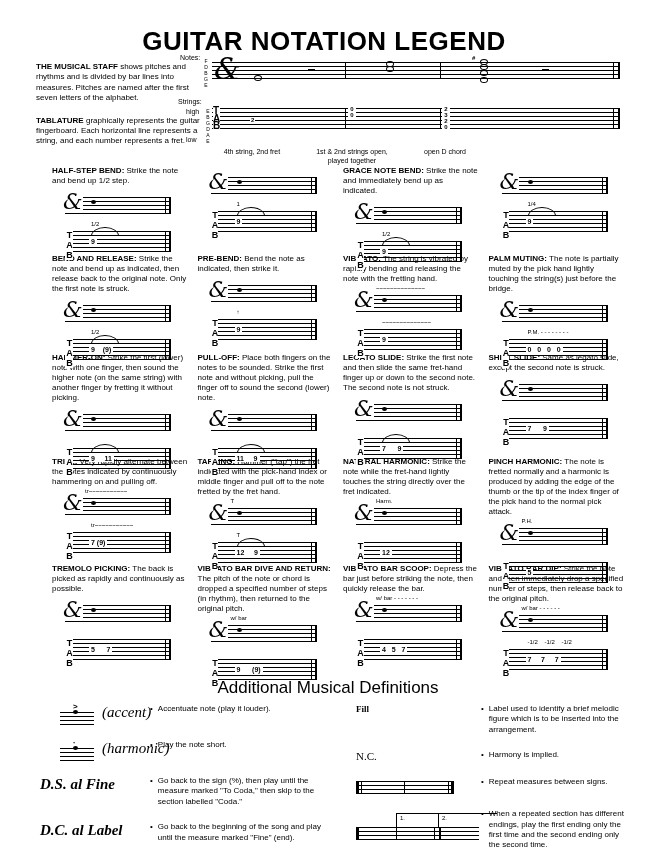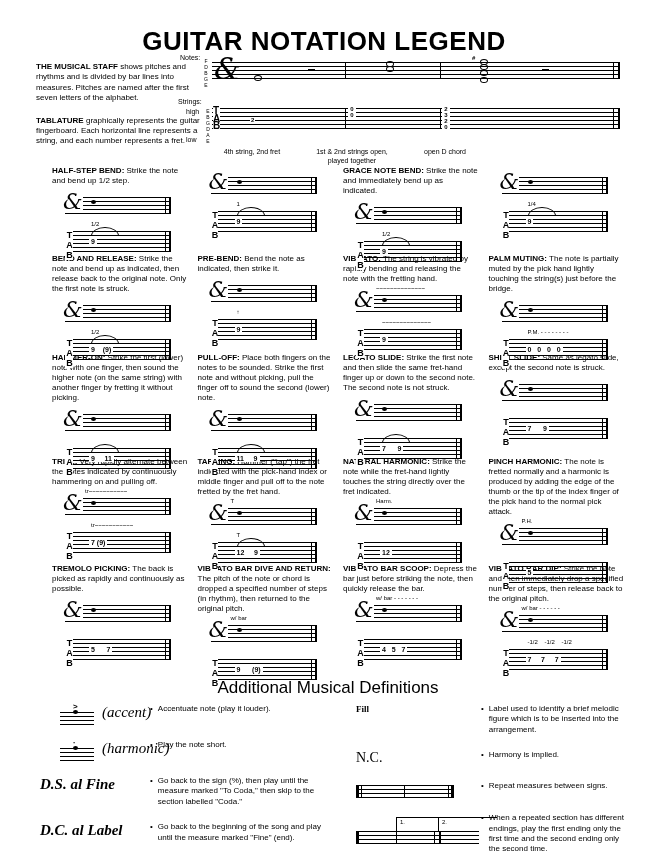--- a/index.html
+++ b/index.html
@@ -59,21 +59,21 @@
   .drow2{display:grid;grid-template-columns:110px 1fr;margin-bottom:15px;align-items:start;}
   .drowR{display:grid;grid-template-columns:125px 1fr;margin-bottom:15px;align-items:start;margin-left:24px;}
   .dd{line-height:1.3;display:flex;}
   .blt{margin-right:5px;}
   .ministaff{position:relative;width:34px;height:13px;margin-left:20px;margin-top:8px;
       background:repeating-linear-gradient(to bottom,#000 0,#000 1px,transparent 1px,transparent 4px);}
   .mk{position:absolute;left:13px;top:-9px;font-weight:bold;font-size:8px;line-height:1;}
   .msn{position:absolute;left:13px;top:-2px;width:5px;height:4px;background:#000;border-radius:50%;}
   .itsym{font-family:"Liberation Serif",serif;font-style:italic;font-weight:bold;font-size:15px;}
   .sersym{font-family:"Liberation Serif",serif;font-weight:bold;font-size:9px;}
-  .sernc{font-family:"Liberation Serif",serif;font-size:14px;}
+  .sernc{font-family:"Liberation Serif",serif;font-size:11px;}
   .rpt{position:relative;width:92px;height:13px;margin-top:4px;
       background:repeating-linear-gradient(to bottom,#000 0,#000 1px,transparent 1px,transparent 4px);
       border-left:3px solid #000;border-right:3px solid #000;}
   .rpt::before{content:"";position:absolute;left:2px;top:0;bottom:0;width:1px;background:#000;}
   .rpt::after{content:"";position:absolute;right:2px;top:0;bottom:0;width:1px;background:#000;}
   .rptmid{position:absolute;left:45px;top:0;bottom:0;width:1px;background:#000;}
   .endwrap{position:relative;width:140px;height:32px;margin-top:2px;}
   .endstaff{position:absolute;left:0;top:16px;width:120px;height:13px;
       background:repeating-linear-gradient(to bottom,#000 0,#000 1px,transparent 1px,transparent 4px);
       border-left:3px solid #000;}

